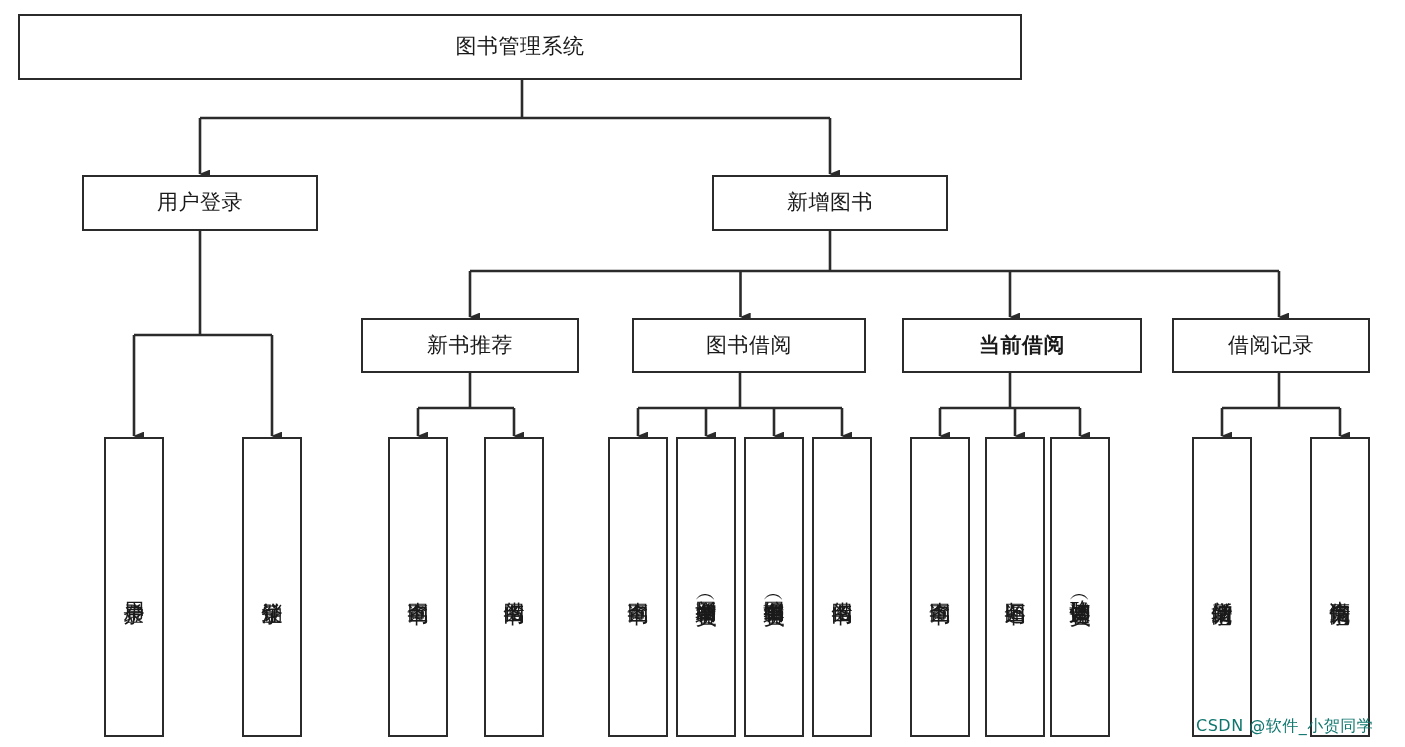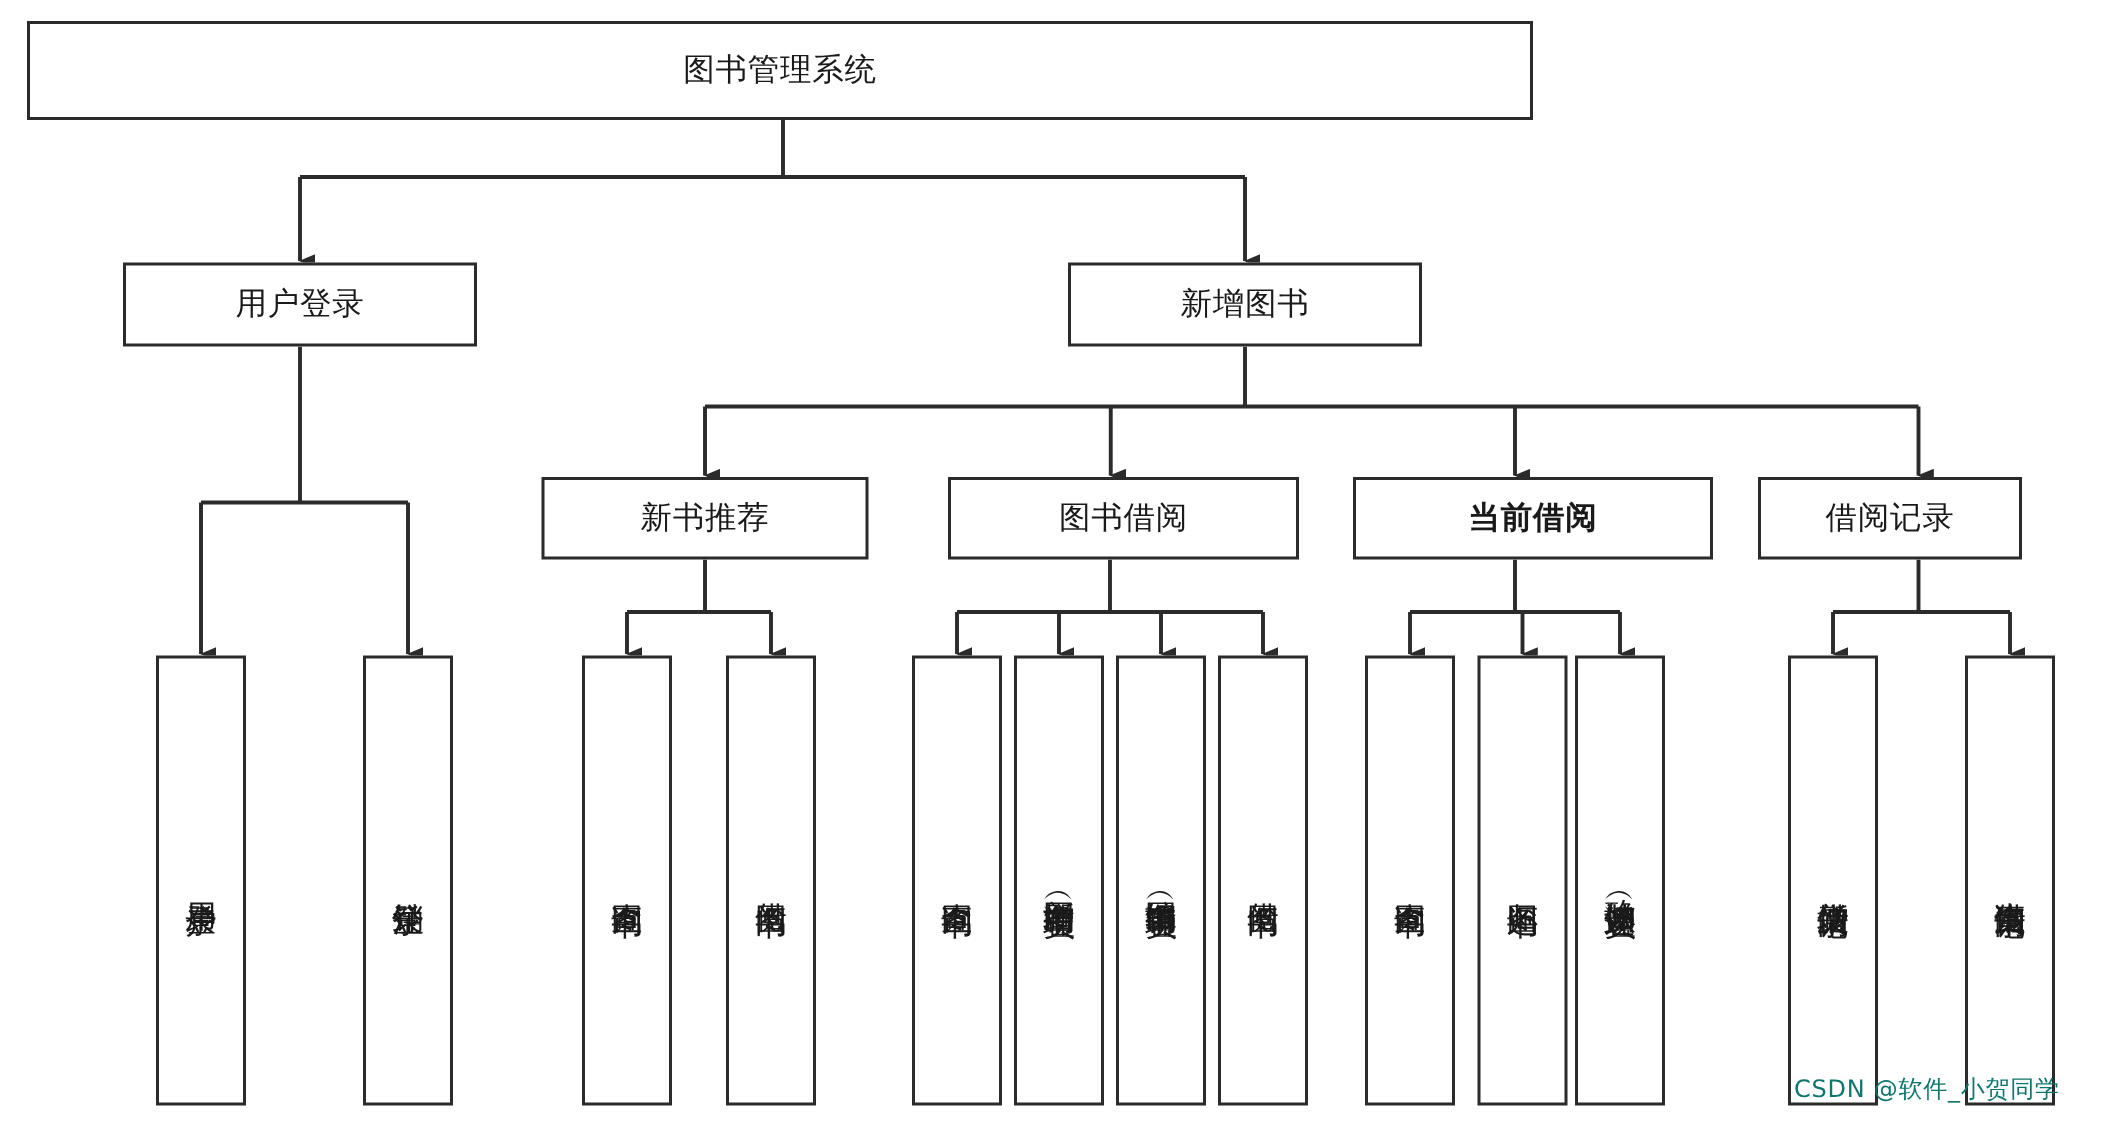--- a/index.html
+++ b/index.html
@@ -124,21 +124,21 @@
       </div>
       <div class="node-box node-h" style="left: 361px; top: 318px; width: 218px; height: 55px;">
         <span class="node-label">新书推荐</span>
       </div>
       <div class="node-box node-h" style="left: 632px; top: 318px; width: 234px; height: 55px;">
         <span class="node-label">图书借阅</span>
       </div>
       <div class="node-box node-h" style="left: 902px; top: 318px; width: 240px; height: 55px; font-weight: bold;">
         <span class="node-label">当前借阅</span>
       </div>
-      <div class="node-box node-h" style="left: 1172px; top: 318px; width: 176px; height: 55px;">
+      <div class="node-box node-h" style="left: 1172px; top: 318px; width: 198px; height: 55px;">
         <span class="node-label">借阅记录</span>
       </div>
       <div class="node-box node-v" style="left: 104px; top: 437px; width: 60px; height: 300px;">
         <span class="node-label">用户登录</span>
       </div>
       <div class="node-box node-v" style="left: 242px; top: 437px; width: 60px; height: 300px;">
         <span class="node-label">注销登录</span>
       </div>
       <div class="node-box node-v" style="left: 388px; top: 437px; width: 60px; height: 300px;">
         <span class="node-label">查询图书</span>

